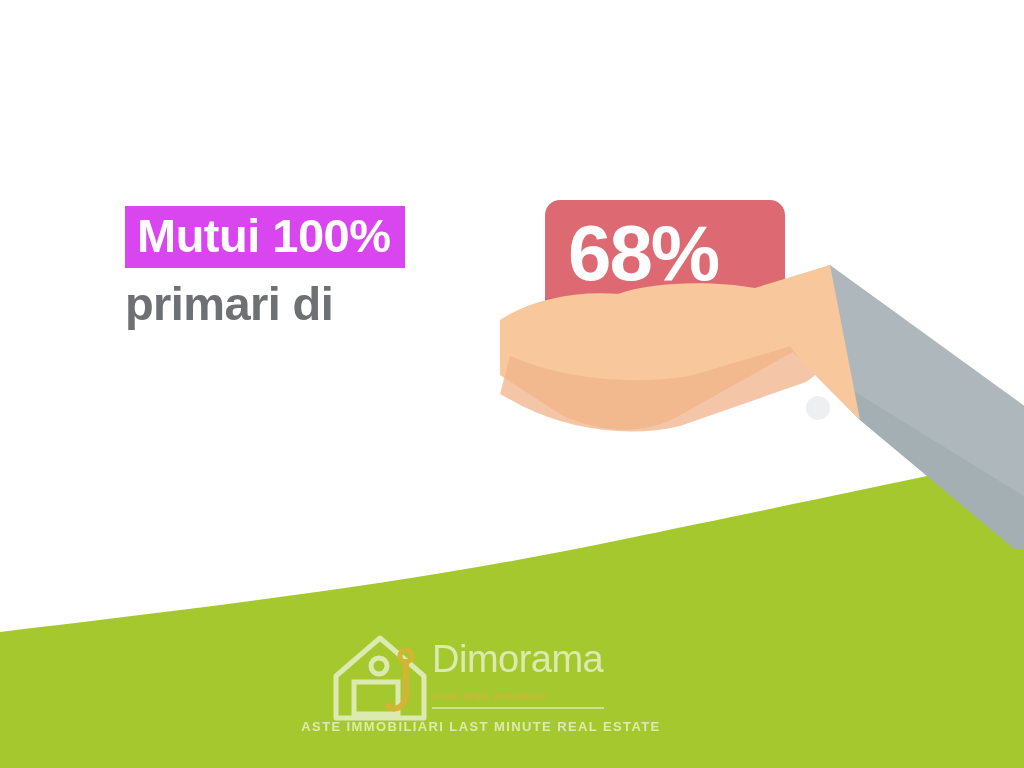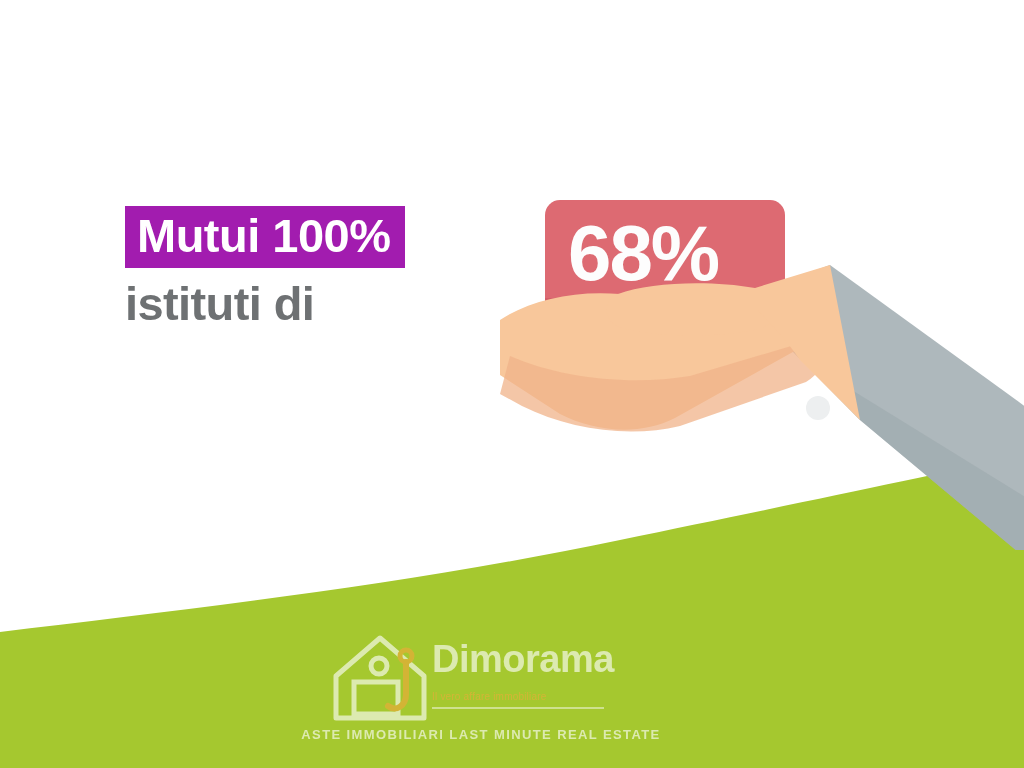--- a/index.html
+++ b/index.html
@@ -30,21 +30,21 @@
 
   
   .headline {
     position: absolute;
     left: 125px;
     top: 206px;
     width: 360px;
   }
   .headline-highlight-row {
     display: inline-block;
-    background: #a21caf;
+    background: #d946ef;
     padding: 6px 14px 9px 12px;
     line-height: 1;
   }
   .headline-highlight-text {
     font-size: 47px;
     font-weight: bold;
     color: #FFFFFF;
     letter-spacing: -0.5px;
     line-height: 1;
     white-space: nowrap;
@@ -106,21 +106,21 @@
     height: 92px;
   }
   .logo-words {
     position: absolute;
     left: 140px;
     top: 16px;
     width: 238px;
   }
   .logo-name {
     font-size: 38px;
-    font-weight: bold;
+    font-weight: normal;
     color: #FFFFFF;
     letter-spacing: -0.5px;
     line-height: 1;
     white-space: nowrap;
   }
   .logo-tagline {
     margin-top: 14px;
     font-size: 10px;
     font-weight: normal;
     color: #F0A93A;
@@ -131,21 +131,21 @@
   .logo-rule {
     margin-top: 5px;
     width: 172px;
     height: 2px;
     background: #FFFFFF;
     opacity: 0.75;
   }
   .logo-caption {
     position: absolute;
     left: 0;
-    top: 104px;
+    top: 96px;
     width: 378px;
     text-align: center;
     font-size: 13px;
     font-weight: bold;
     color: #FFFFFF;
     letter-spacing: 1.4px;
     line-height: 1;
     white-space: nowrap;
   }
 </style>
@@ -156,21 +156,21 @@
 
   <svg class="wave-layer" viewBox="0 0 1024 768" preserveAspectRatio="none" aria-hidden="true">
     <path d="M0,632 C180,610 400,586 620,540 C790,505 920,478 1024,455 L1024,768 L0,768 Z" fill="#A5C82F"></path>
   </svg>
 
   <div class="headline">
     <div class="headline-highlight-row">
       <div class="headline-highlight-text">Mutui 100%</div>
     </div>
     <div class="headline-rest">
-      <div>istituti di</div>
+      <div>primari di</div>
     </div>
   </div>
 
   <svg class="illustration" viewBox="0 0 530 380" preserveAspectRatio="none" aria-hidden="true">
 
     <g>
       <rect x="45" y="30" width="240" height="150" rx="15" ry="15" fill="#DD6A72"></rect>
 
       <path d="M45,128 L285,128 L285,165 Q285,180 270,180 L60,180 Q45,180 45,165 Z" fill="#CB5560" opacity="0.55"></path>
     </g>

